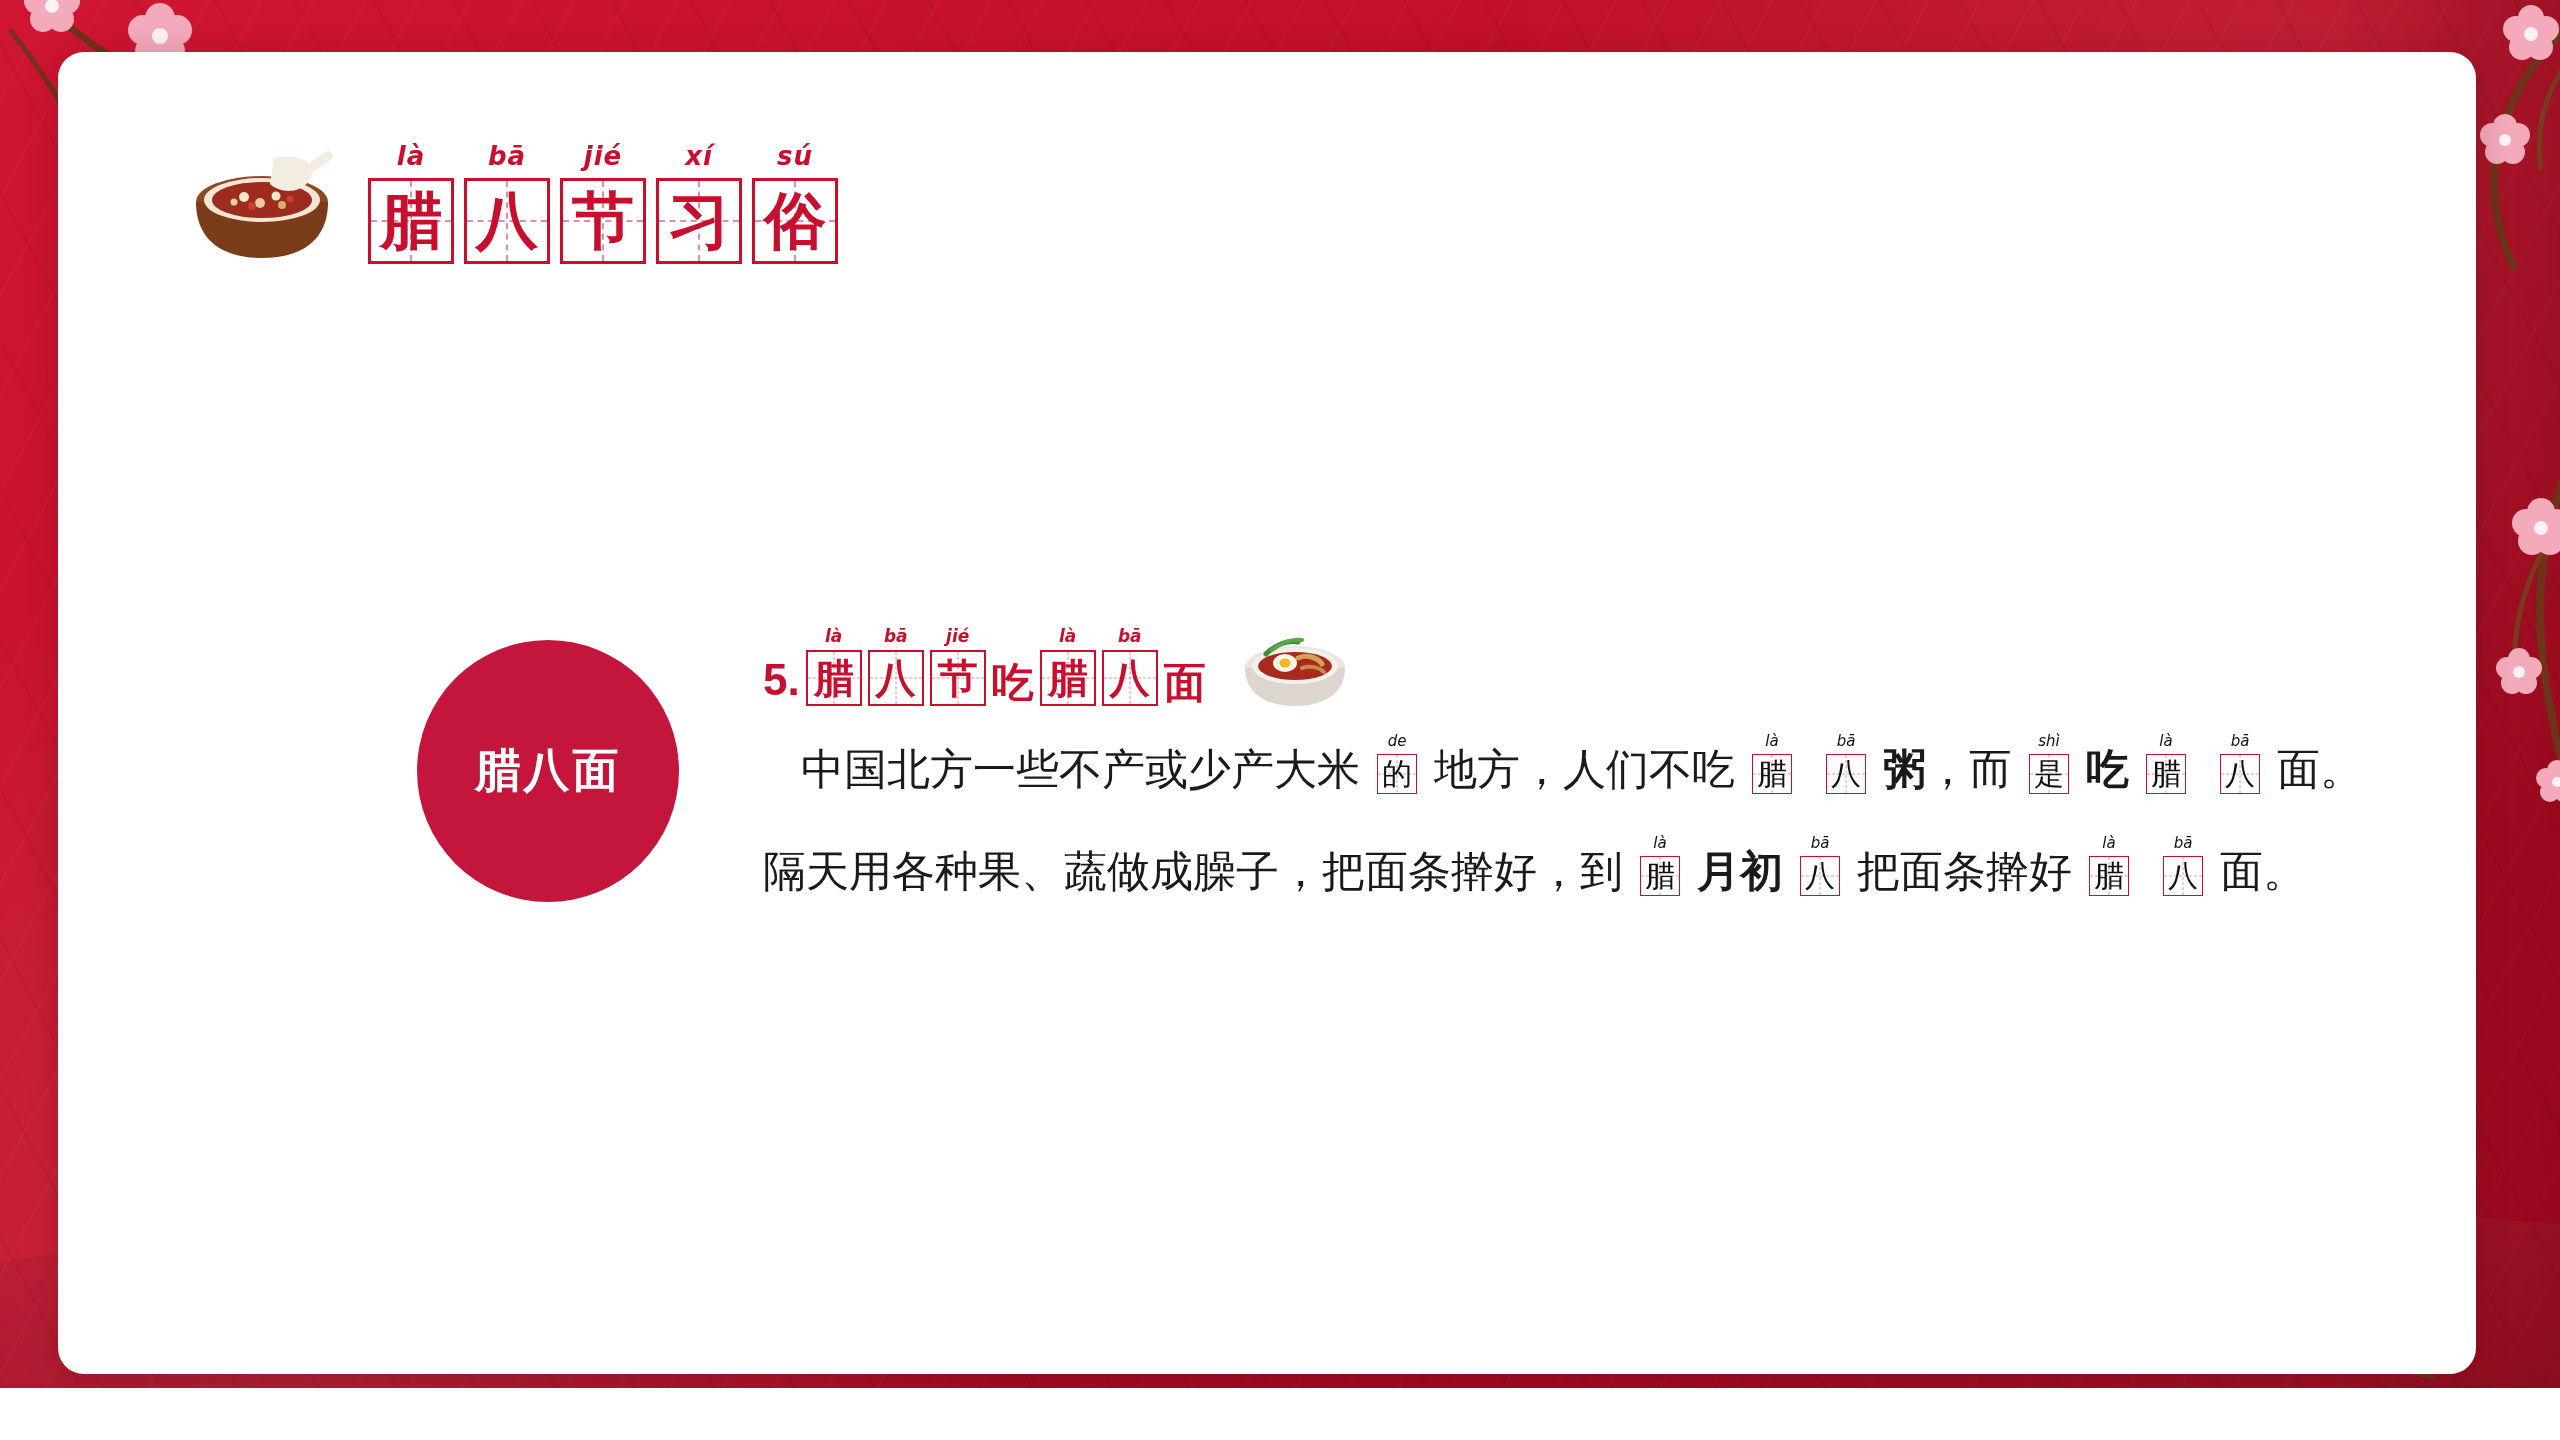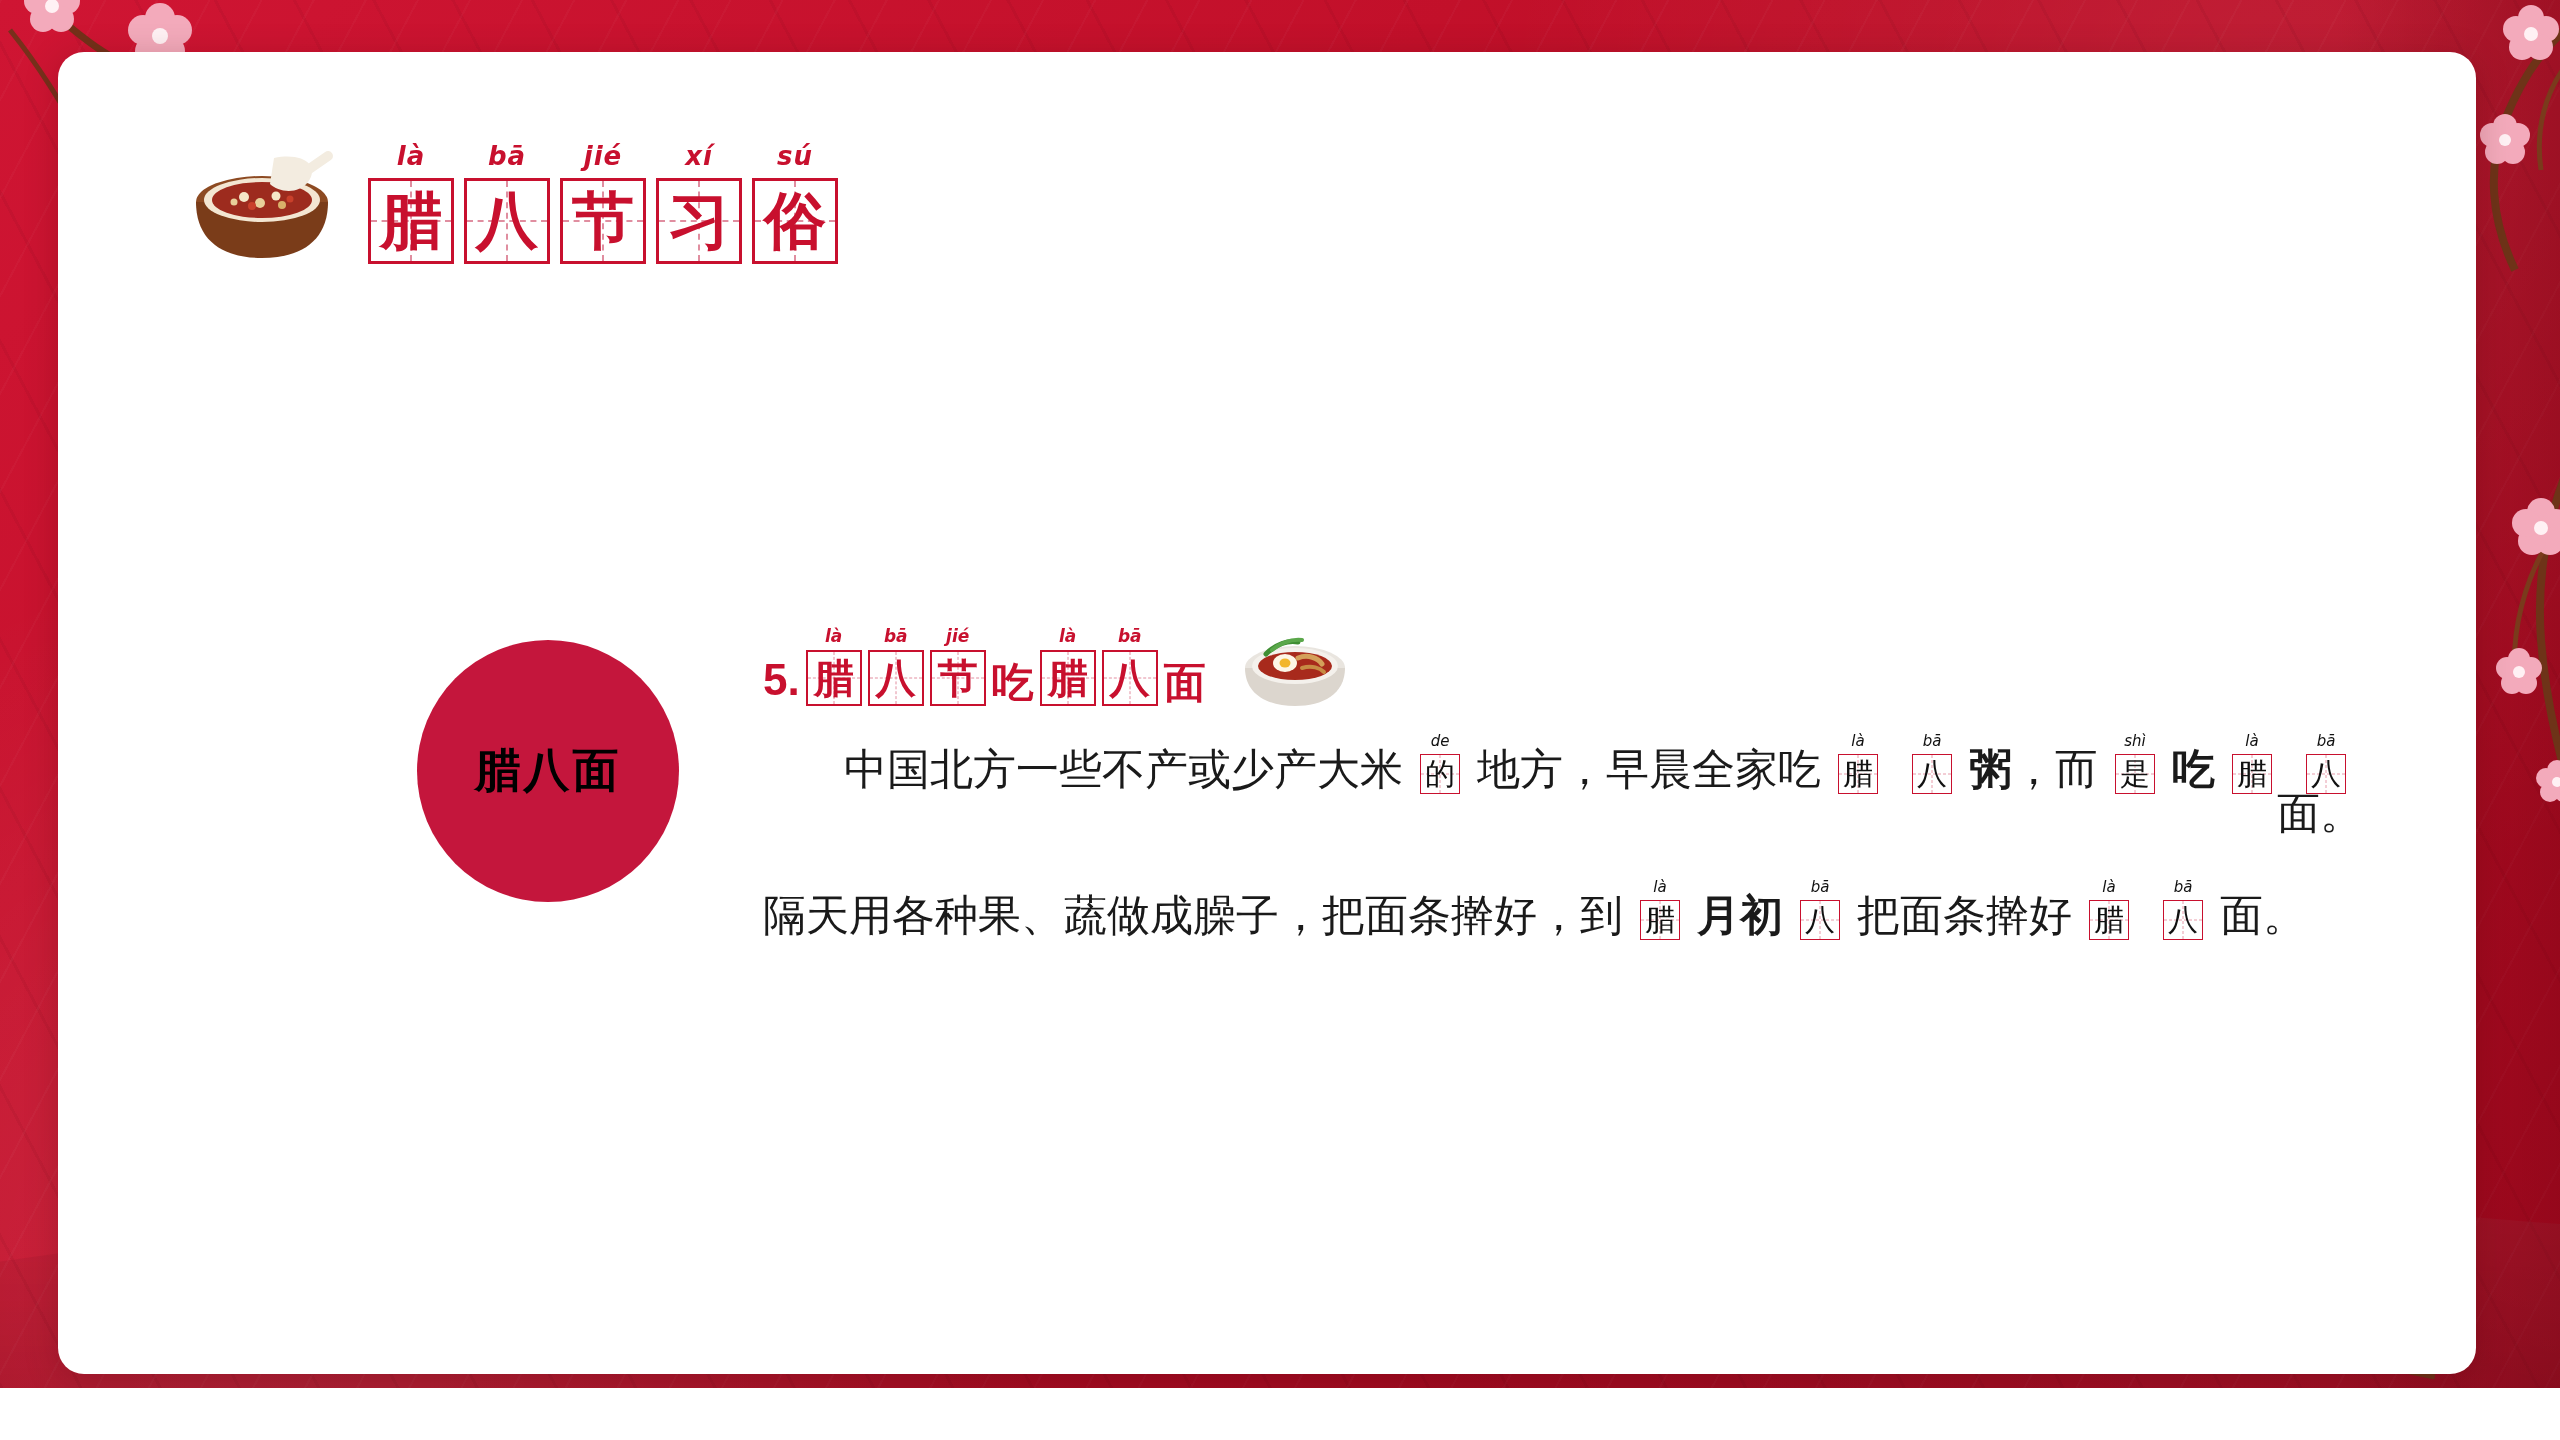--- a/index.html
+++ b/index.html
@@ -148,21 +148,21 @@
     position: absolute;
     left: 359px;
     top: 588px;
     width: 262px;
     height: 262px;
     border-radius: 50%;
     background: #c4163c;
     display: flex;
     align-items: center;
     justify-content: center;
-    color: #000000;
+    color: #ffffff;
     font-family: "DejaVu Serif", serif;
     font-weight: 700;
     font-size: 46px;
     letter-spacing: 3px;
   }
 
   
   #content {
     position: absolute;
     left: 705px;
@@ -534,21 +534,21 @@
       </div>
 
       <div class="para" id="para1">
         <span class="ptxt">中国北方一些不产或少产大米</span>
         <span class="achar">
           <span class="bp">de</span>
           <span class="bv"></span>
           <span class="bh"></span>
           <span class="bg-txt">的</span>
         </span>
-        <span class="ptxt">地方，早晨全家吃</span>
+        <span class="ptxt">地方，人们不吃</span>
         <span class="achar">
           <span class="bp">là</span>
           <span class="bv"></span>
           <span class="bh"></span>
           <span class="bg-txt">腊</span>
         </span>
         <span class="achar">
           <span class="bp">bā</span>
           <span class="bv"></span>
           <span class="bh"></span>

